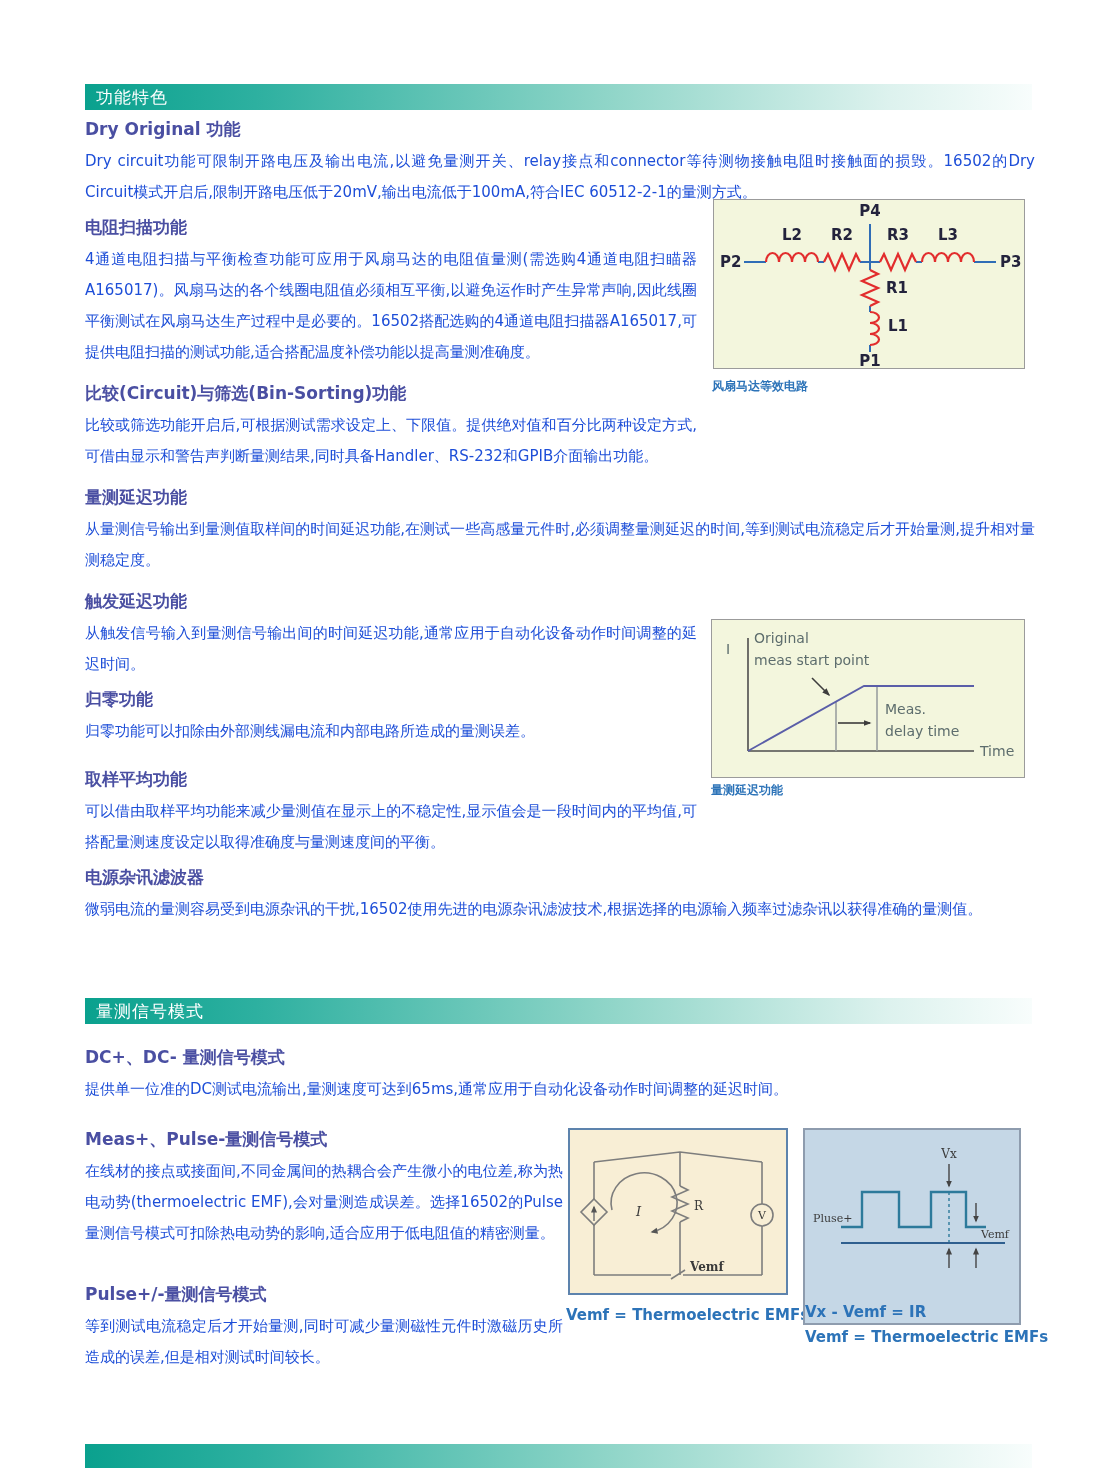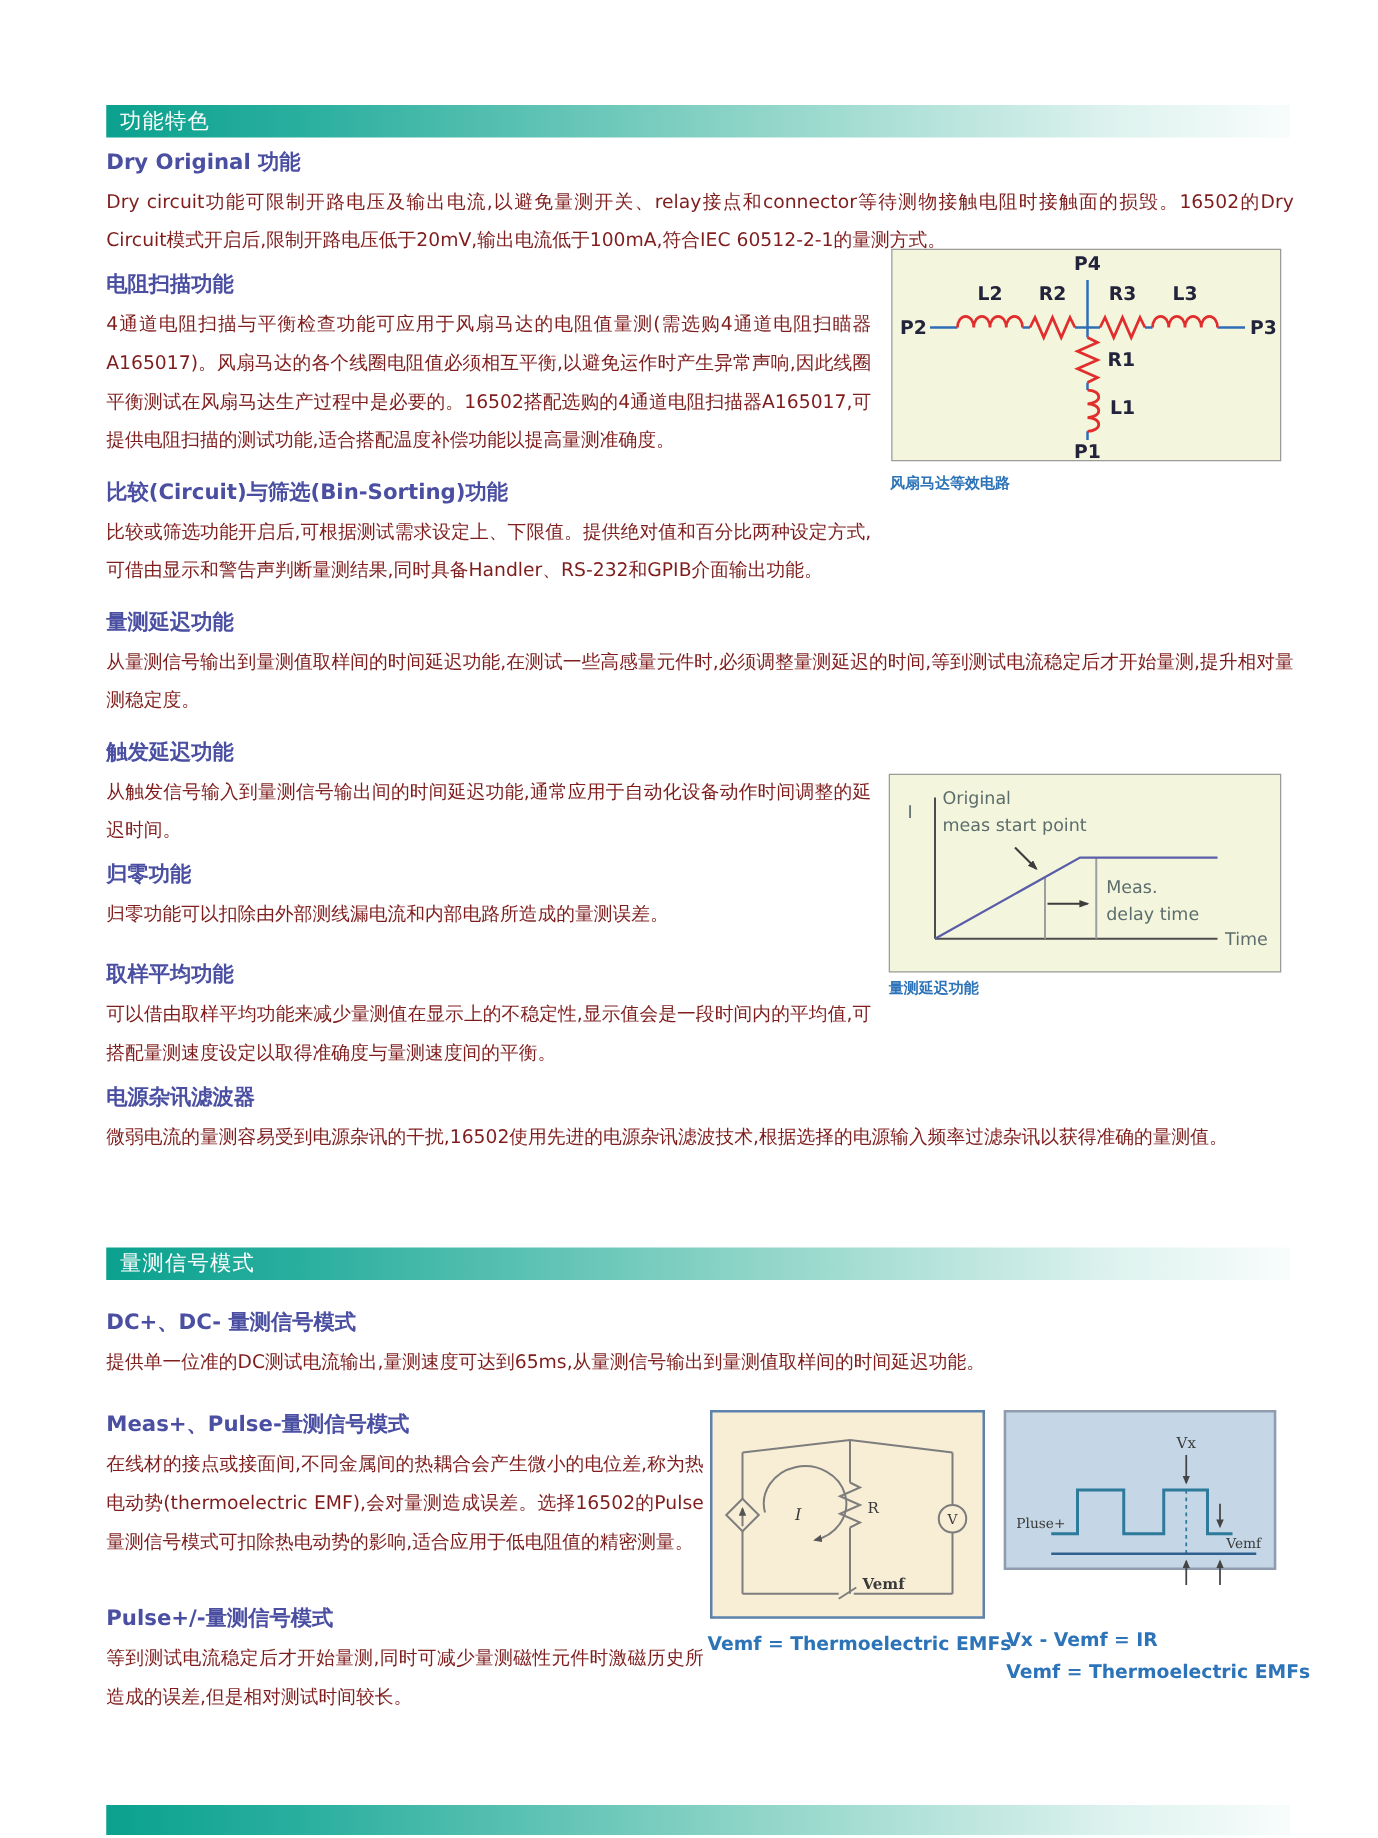--- a/index.html
+++ b/index.html
@@ -3,21 +3,21 @@
 <meta charset="utf-8">
 <style>
   *{margin:0;padding:0;box-sizing:border-box}
   html,body{background:#ffffff}
   body{width:1102px;height:1470px;position:relative;font-family:"DejaVu Sans",sans-serif;overflow:hidden}
   .page{position:absolute;inset:0;background:#ffffff}
   .bar{position:absolute;left:85px;width:947px;height:26px;
        background:linear-gradient(90deg,#0aa18e 0%,#2db0a0 18%,#8fd5c8 55%,#ddf2ee 85%,#f8fdfc 100%);
        color:#ffffff;font-size:17px;font-weight:normal;line-height:26px;padding-left:11px;letter-spacing:1px}
   .h{position:absolute;left:85px;color:#4a4fa2;font-size:17px;font-weight:bold;white-space:nowrap}
-  .b{position:absolute;left:85px;color:#7f1d1d;font-size:15px;line-height:31px;text-align:justify}
+  .b{position:absolute;left:85px;color:#1d4ed8;font-size:15px;line-height:31px;text-align:justify}
   .cap{position:absolute;color:#2c73b8;font-size:12px;font-weight:bold;white-space:nowrap}
   .capf{position:absolute;color:#2c73b8;font-size:15px;font-weight:bold;white-space:nowrap}
   .diag{position:absolute;background:#f3f6dd;border:1px solid #9b9b9b}
   .diag-emf{position:absolute;background:#f8eed5;border:2px solid #5d83ad}
   .diag-pulse{position:absolute;background:#c5d7e6;border:2px solid #8e9cae}
   svg{display:block}
   .footer-bar{position:absolute;left:85px;width:947px;height:24px;
        background:linear-gradient(90deg,#0aa18e 0%,#2db0a0 18%,#8fd5c8 55%,#ddf2ee 85%,#f8fdfc 100%)}
 </style>
 </head>
@@ -127,21 +127,21 @@
   <div class="b" style="top:796px;width:612px">可以借由取样平均功能来减少量测值在显示上的不稳定性,显示值会是一段时间内的平均值,可搭配量测速度设定以取得准确度与量测速度间的平衡。</div>
 
   <div class="h" style="top:866px">电源杂讯滤波器</div>
   <div class="b" style="top:894px;width:950px">微弱电流的量测容易受到电源杂讯的干扰,16502使用先进的电源杂讯滤波技术,根据选择的电源输入频率过滤杂讯以获得准确的量测值。</div>
 
   <div class="bar" style="top:998px">
     <span>量测信号模式</span>
   </div>
 
   <div class="h" style="top:1046px">DC+、DC- 量测信号模式</div>
-  <div class="b" style="top:1074px;width:950px">提供单一位准的DC测试电流输出,量测速度可达到65ms,从量测信号输出到量测值取样间的时间延迟功能。</div>
+  <div class="b" style="top:1074px;width:950px">提供单一位准的DC测试电流输出,量测速度可达到65ms,通常应用于自动化设备动作时间调整的延迟时间。</div>
 
   <div class="h" style="top:1128px">Meas+、Pulse-量测信号模式</div>
   <div class="b" style="top:1156px;width:478px">在线材的接点或接面间,不同金属间的热耦合会产生微小的电位差,称为热电动势(thermoelectric EMF),会对量测造成误差。选择16502的Pulse量测信号模式可扣除热电动势的影响,适合应用于低电阻值的精密测量。</div>
 
   <div class="diag-emf" style="left:568px;top:1128px;width:220px;height:167px">
     <svg width="216" height="163" viewBox="0 0 216 163">
       <defs>
         <marker id="ahE" markerWidth="9" markerHeight="8" refX="5.5" refY="3" orient="auto" markerUnits="userSpaceOnUse">
           <path d="M0,0 L7,3 L0,6 Z" fill="#555555"></path>
         </marker>
@@ -172,21 +172,21 @@
       <g fill="#3a3a3a" font-family="DejaVu Serif, serif">
         <text x="66" y="86" font-size="13" font-style="italic">I</text>
         <text x="124" y="80" font-size="12">R</text>
         <text x="192" y="89" font-size="11" text-anchor="middle">V</text>
         <text x="120" y="141" font-size="12" font-weight="bold">Vemf</text>
       </g>
     </svg>
   </div>
   <div class="capf" style="left:566px;top:1306px">Vemf = Thermoelectric EMFs</div>
 
-  <div class="diag-pulse" style="left:803px;top:1128px;width:218px;height:128px">
+  <div class="diag-pulse" style="left:803px;top:1128px;width:218px;height:197px">
     <svg width="214" height="161" viewBox="0 0 214 161">
       <defs>
         <marker id="ahP" markerWidth="9" markerHeight="8" refX="5.5" refY="3" orient="auto" markerUnits="userSpaceOnUse">
           <path d="M0,0 L7,3 L0,6 Z" fill="#444444"></path>
         </marker>
       </defs>
 
       <path d="M36 97 H57 V62 H94 V97 H126 V62 H161 V97 H181" stroke="#2d7a9b" stroke-width="2.4" fill="none"></path>
 
       <line x1="144" y1="62" x2="144" y2="113" stroke="#2d7a9b" stroke-width="1.4" stroke-dasharray="3,3"></line>

